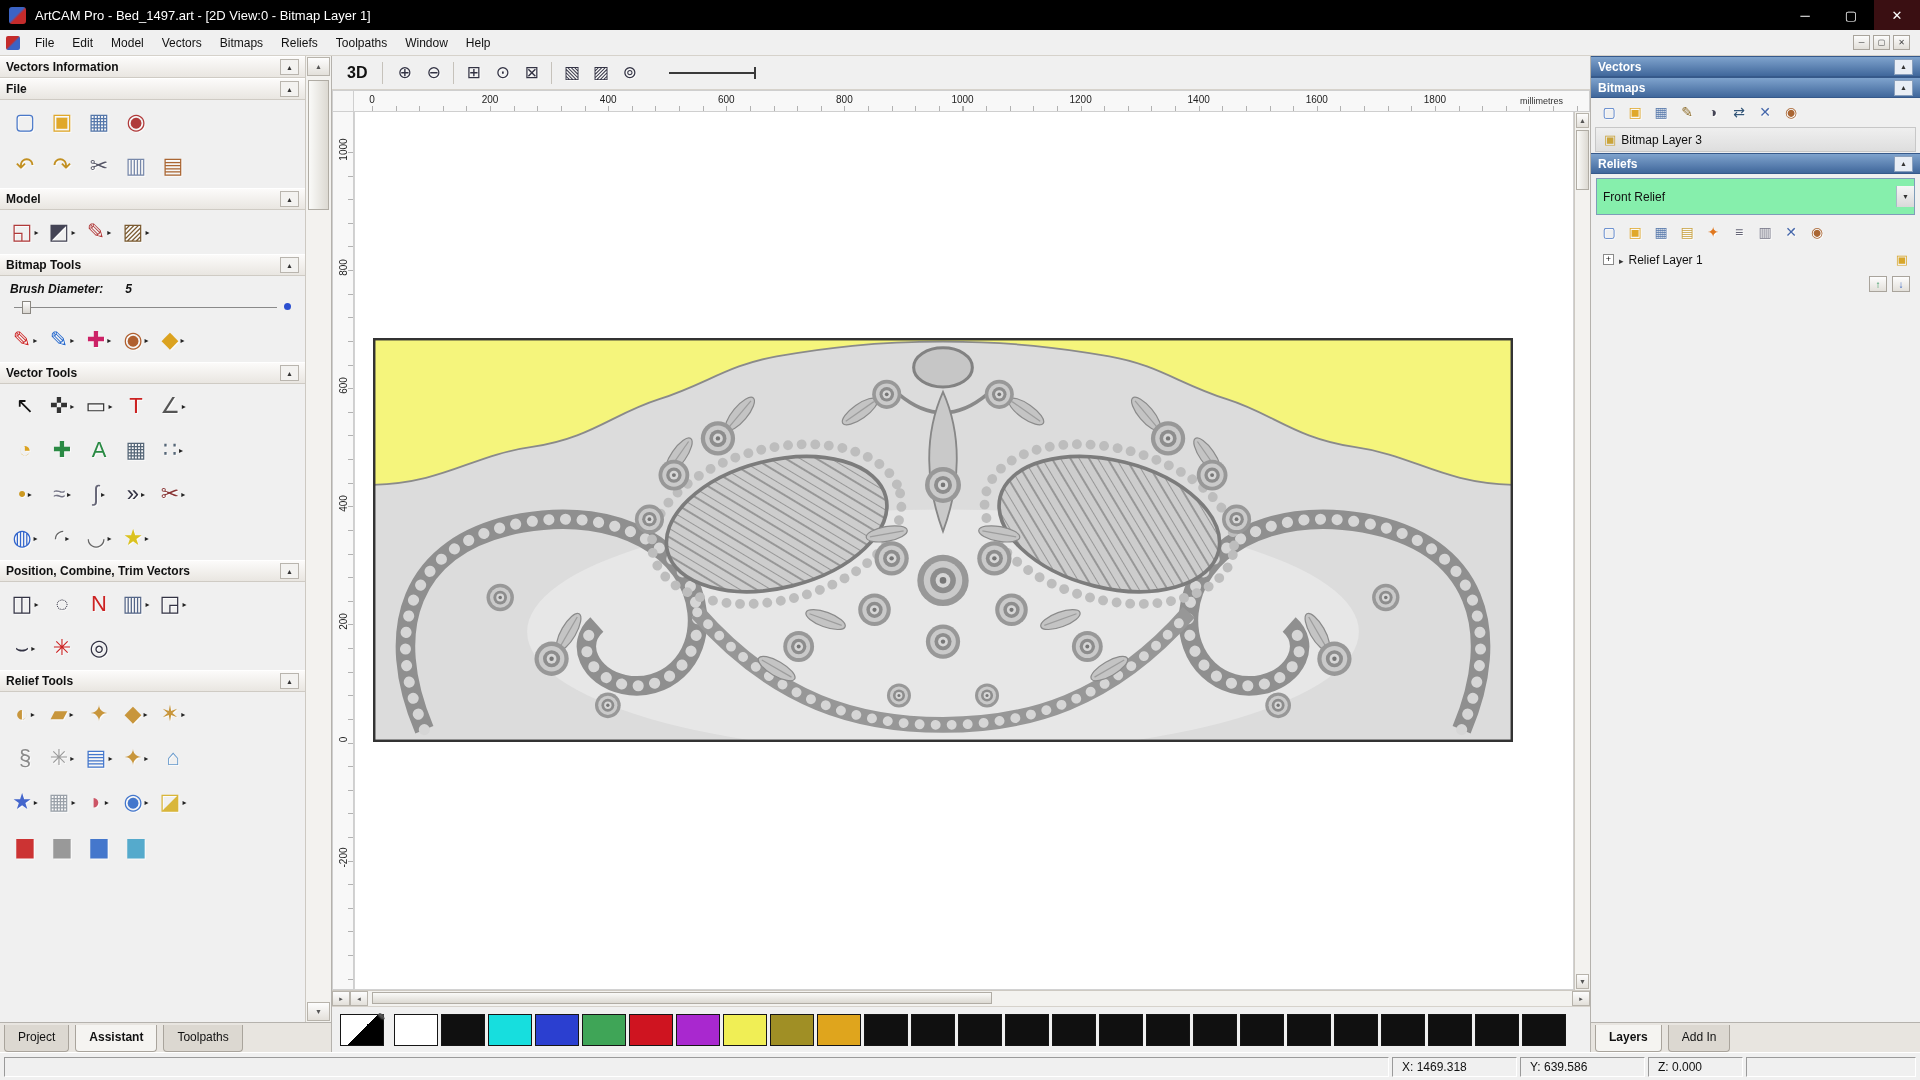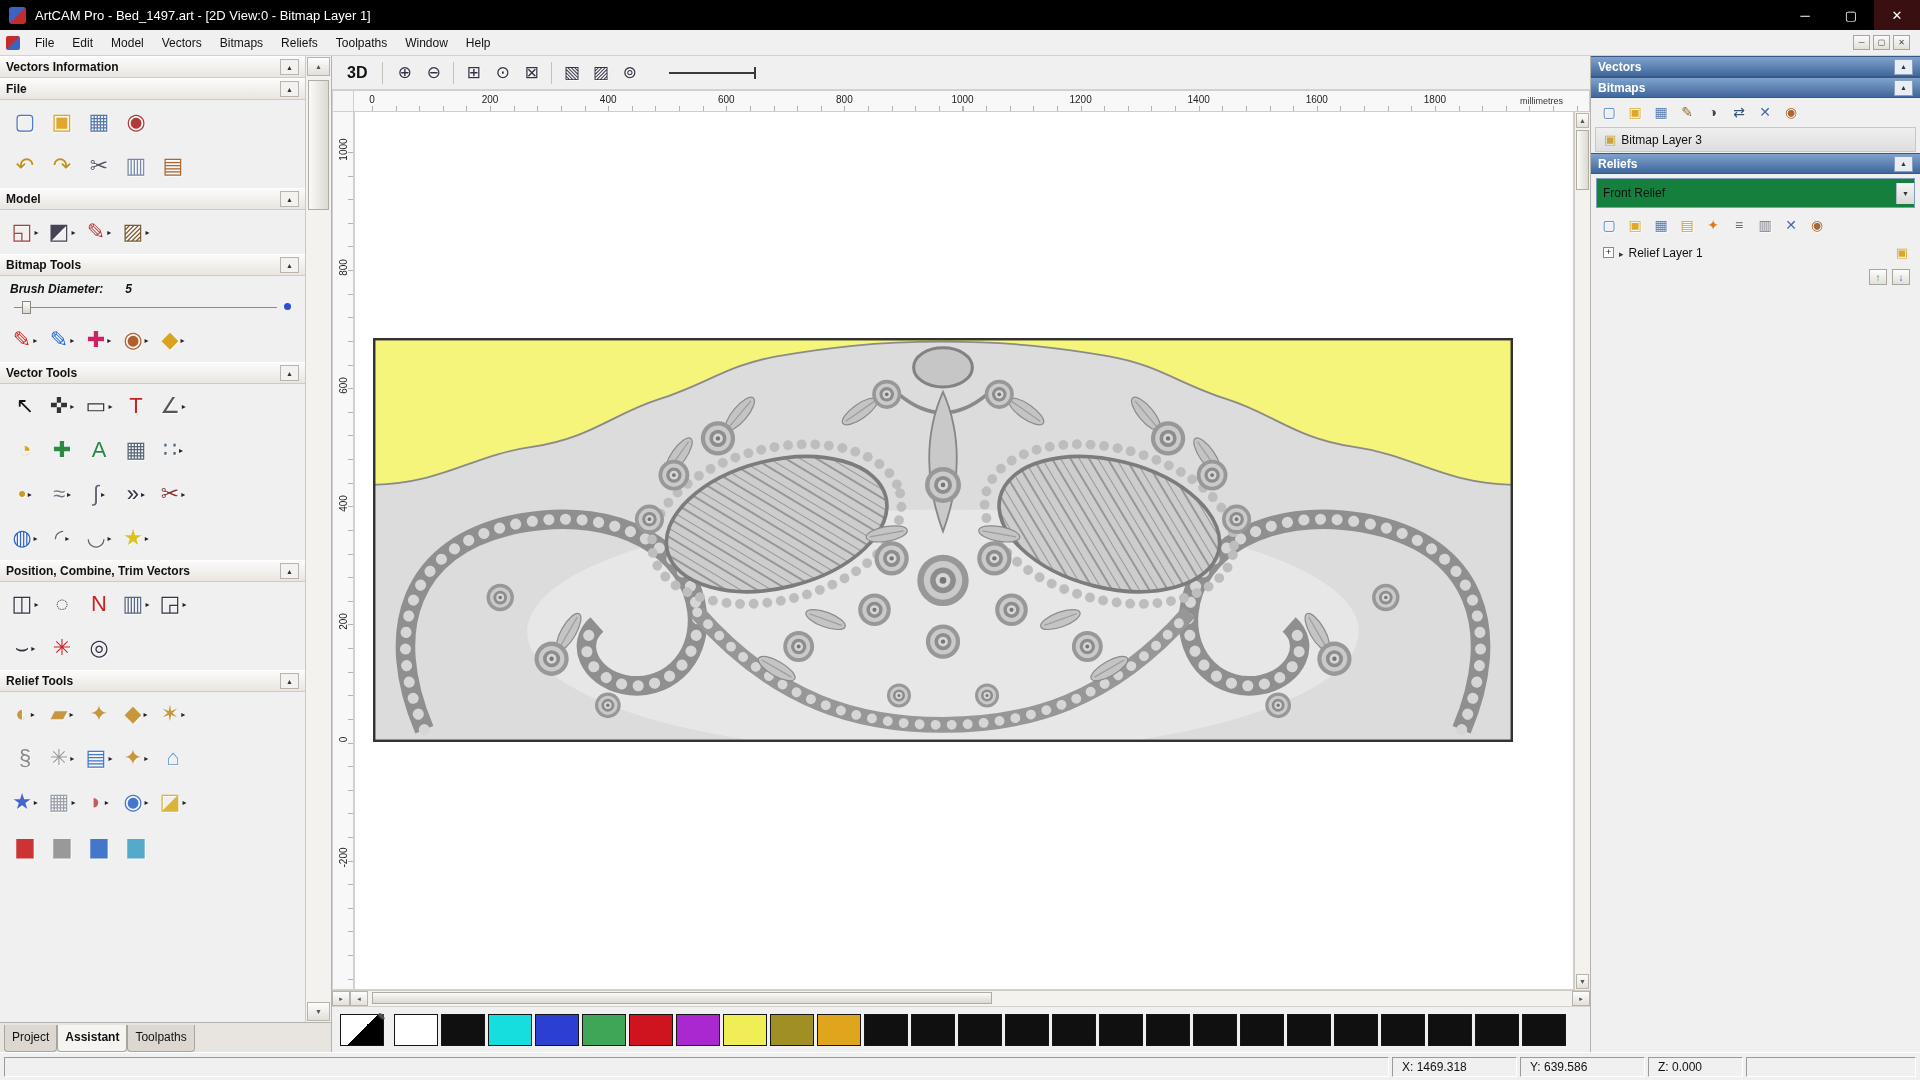--- a/index.html
+++ b/index.html
@@ -40,21 +40,21 @@
   .slider-track{position:absolute;left:0;right:14px;top:7px;height:1px;background:#8a8a8a}
   .slider-thumb{position:absolute;left:8px;top:1px;width:9px;height:13px;background:linear-gradient(#fdfdfd,#d8d5cf);border:1px solid #8a8781}
   .slider-dot{position:absolute;right:0;top:3px;width:7px;height:7px;border-radius:50%;background:#2b4fd0}
   .left-scroll{width:26px;background:#f3f2ef;border-left:1px solid #cdc9c2;position:relative}
   .scroll-btn{position:absolute;left:1px;width:23px;height:19px;border:1px solid #b7b3ab;background:linear-gradient(#fdfdfd,#e3e0da);display:flex;align-items:center;justify-content:center}
   .scroll-btn.up{top:1px}.scroll-btn.down{bottom:1px}
   .scroll-btn.up::before{content:"▲";font-size:7px;color:#555}
   .scroll-btn.down::before{content:"▼";font-size:7px;color:#555}
   .scroll-thumb{position:absolute;left:2px;top:24px;width:21px;height:130px;border:1px solid #b0aca4;background:linear-gradient(90deg,#fafaf8,#dcd9d2)}
   .left-tabs{height:30px;display:flex;align-items:stretch;border-top:1px solid #b5b2ad;background:#e8e5e0;padding:2px 4px 0}
-  .tab{padding:5px 7px;border:1px solid #a9a49c;border-top:none;border-radius:0 0 4px 4px;background:#dcd8d1;margin-right:0}
+  .tab{padding:5px 13px;border:1px solid #a9a49c;border-top:none;border-radius:0 0 4px 4px;background:#dcd8d1;margin-right:6px}
   .tab.active{background:#f5f4f1;font-weight:bold}
   
   .center{flex:1;display:flex;flex-direction:column;min-width:0}
   .cv-toolbar{height:34px;display:flex;align-items:center;gap:4px;padding:0 8px;background:#f0f0f0;border-bottom:1px solid #d6d2cb}
   .tb-3d{font-weight:bold;font-size:16px;padding:2px 7px}
   .tb-sep{width:1px;height:22px;background:#c6c2bb;margin:0 4px}
   .tb .icon-btn{height:26px;min-width:27px}
   .tb .glyph{font-size:17px}
   .line-widget{width:86px;height:2px;background:#3a3a3a;position:relative;margin-left:22px}
   .line-widget::after{content:"";position:absolute;right:-1px;top:-5px;width:2px;height:12px;background:#3a3a3a}
@@ -81,21 +81,21 @@
   .h-thumb{position:absolute;left:4px;top:1px;height:12px;width:620px;border:1px solid #b0aca4;background:linear-gradient(#fafaf8,#dcd9d2)}
   .palette-row{height:46px;display:flex;align-items:center;gap:3px;padding:0 8px;background:#f0f0f0;border-top:1px solid #d6d2cb}
   .swatch{width:44px;height:32px;border:1px solid #161616;flex:0 0 auto}
   .swatch.split{background:linear-gradient(135deg,#fff 50%,#000 50%);position:relative;margin-right:7px}
   .swatch.split::after{content:"✎";position:absolute;top:-4px;right:-3px;font-size:10px;color:#333;text-shadow:0 0 2px #fff}
   
   .right{width:330px;display:flex;flex-direction:column;background:#f0f0f0;border-left:1px solid #b5b2ad}
   .blue-header{height:21px;display:flex;align-items:center;padding:0 7px;color:#fff;font-weight:bold;
     background:linear-gradient(#7fa3cd,#40679b);border:1px solid #36598a;border-left:none;border-right:none}
   .blue-header .collapse-btn{background:#e9eef5;border-color:#8aa0bd}
-  .combo{height:30px;display:flex;align-items:center;background:#15803d;border:1px solid #7f9db9;margin:4px 5px 3px;padding-left:6px}
+  .combo{height:37px;display:flex;align-items:center;background:#86efac;border:1px solid #7f9db9;margin:4px 5px 3px;padding-left:6px}
   .combo-arrow{margin-left:auto;width:18px;height:21px;border-left:1px solid #aab8c8;background:linear-gradient(#f6f6f6,#d9d9d9);display:flex;align-items:center;justify-content:center}
   .combo-arrow::before{content:"▼";font-size:7px;color:#333}
   .icon-row.small{padding:3px 6px;gap:2px}
   .small .icon-btn{height:22px;min-width:24px}
   .small .glyph{font-size:14px}
   .layer-row{height:25px;display:flex;align-items:center;gap:5px;padding:0 8px;margin:1px 4px}
   .layer-row.selected{background:linear-gradient(#efefef,#dedede);border:1px solid #c7c7c7}
   .layer-glyph{font-size:13px}
   .expander{width:11px;height:11px;border:1px solid #8a8a8a;background:#fff;display:flex;align-items:center;justify-content:center;font-size:9px;line-height:1}
   .expander::before{content:"+";margin-top:-1px}
@@ -757,20 +757,24 @@
       <span>Relief Layer 1</span>
       <span class="layer-spacer"></span>
       <span class="layer-glyph" style="color:#d8a62a">▣</span>
     </div>
     <div class="updown">
       <span class="ud-btn up">↑</span>
       <span class="ud-btn down">↓</span>
     </div>
 
     <div class="right-spacer"></div>
+    <div class="right-tabs">
+      <span class="tab active">Layers</span>
+      <span class="tab">Add In</span>
+    </div>
   </div>
 </div>
 
 <div class="statusbar">
   <span class="cell grow"></span>
   <span class="cell cx">X: 1469.318</span>
   <span class="cell cy">Y: 639.586</span>
   <span class="cell cz">Z: 0.000</span>
   <span class="cell tail"></span>
 </div>

